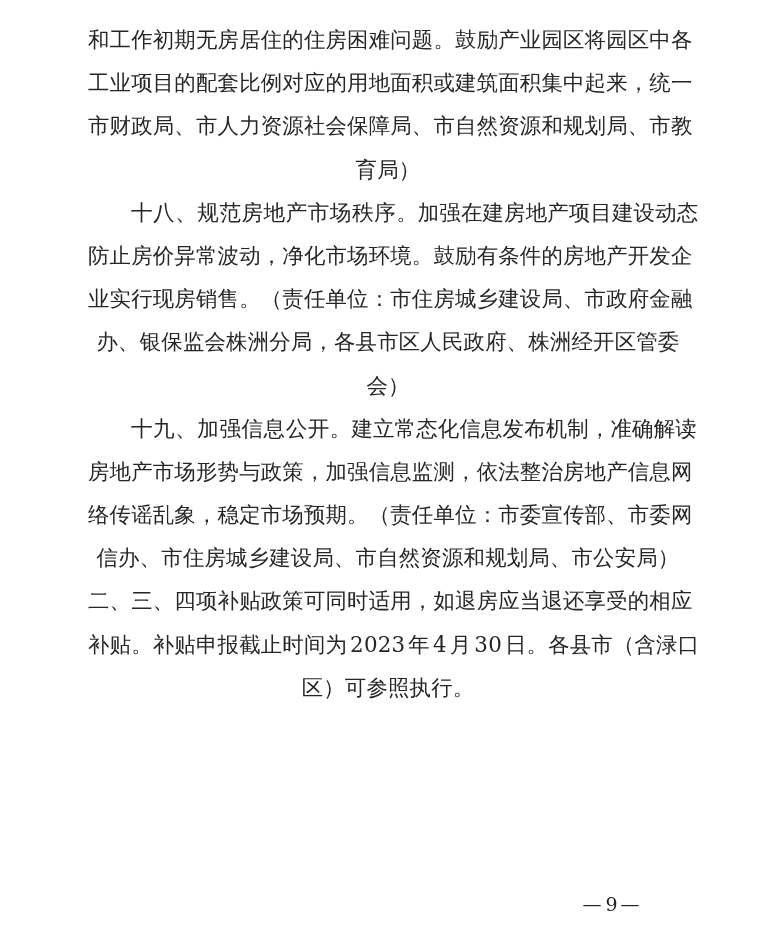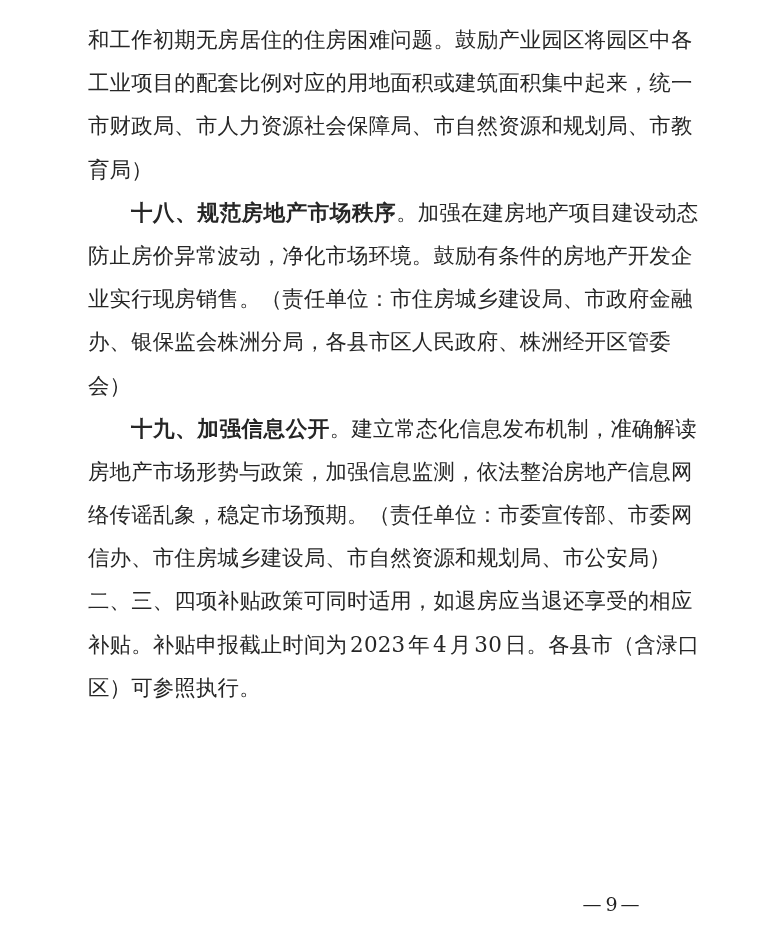--- a/index.html
+++ b/index.html
@@ -18,35 +18,36 @@
     height: 932px;
     background: #ffffff;
     overflow: hidden;
     box-sizing: border-box;
   }
   .text-block {
     position: absolute;
     left: 88px;
     top: 18px;
     width: 600px;
+    text-align: center;
   }
   .doc-line {
     height: 43.2px;
     line-height: 43.2px;
     font-size: 21.4px;
     letter-spacing: 0.2px;
     white-space: nowrap;
     color: #262626;
     font-family: "DejaVu Serif", "Liberation Serif", serif;
   }
   .doc-line.indent {
     padding-left: 43px;
   }
   .hd {
-    font-weight: bold;
+    font-weight: normal;
     font-family: "DejaVu Sans", "Liberation Sans", sans-serif;
     font-size: 21.6px;
     letter-spacing: 0.5px;
   }
   .num {
     font-family: "DejaVu Serif", "Liberation Serif", serif;
     padding: 0 3px;
   }
   .page-number {
     position: absolute;

